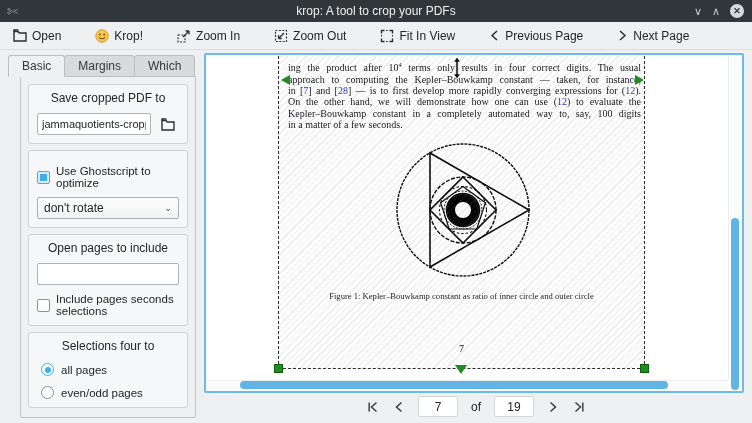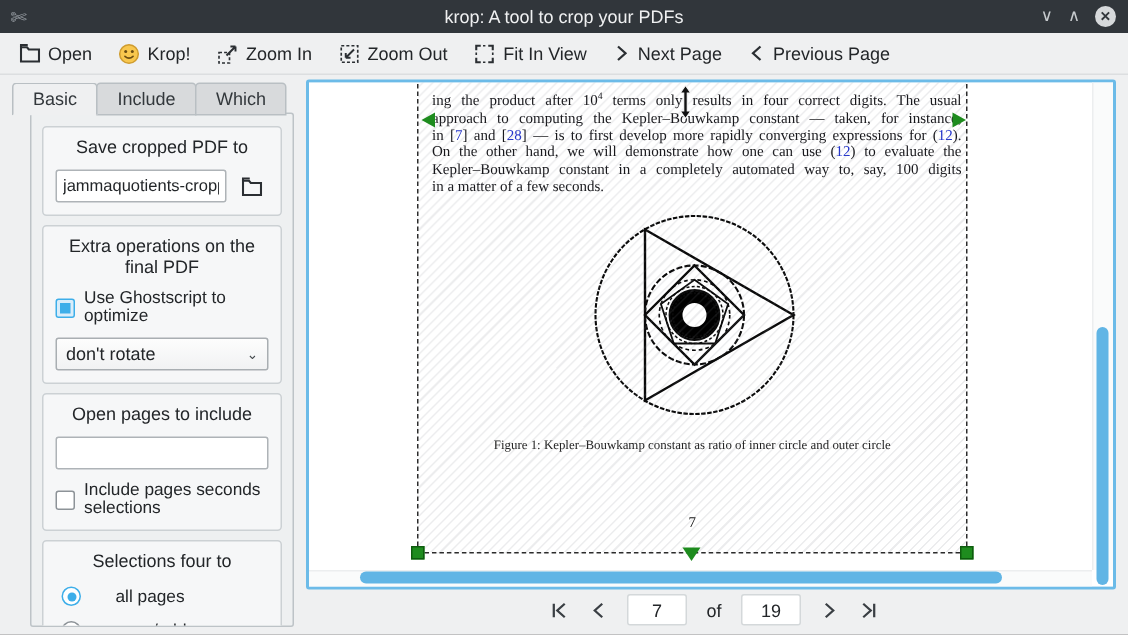--- a/index.html
+++ b/index.html
@@ -12,21 +12,21 @@
     display:flex;align-items:center;color:#eff0f1;font-size:12px;}
   #titlebar .app-icon{margin-left:7px;color:#9aa0a6;font-size:13px;line-height:1;}
   #titlebar .title{position:absolute;left:0;right:0;text-align:center;pointer-events:none;}
   #titlebar .controls{margin-left:auto;display:flex;align-items:center;gap:10px;padding-right:8px;z-index:2;}
   .winbtn{color:#c7cbce;font-size:11px;line-height:1;cursor:default;}
   .winbtn.close{width:14px;height:14px;border-radius:50%;background:#d6d9db;color:#31363b;
     display:flex;align-items:center;justify-content:center;font-size:9px;font-weight:bold;}
 
   
   #toolbar{position:absolute;left:0;top:22px;width:752px;height:28px;background:#eff0f1;
-    border-bottom:1px solid #dcdee0;display:flex;align-items:center;gap:4px;padding:0 6px;}
+    border-bottom:1px solid #dcdee0;display:flex;align-items:center;gap:20px;padding:0 6px;}
   .tbtn{display:flex;align-items:center;gap:5px;padding:3px 7px;font-size:12px;color:#232629;border-radius:3px;}
   .tbtn svg{display:block;}
 
   
   #sidebar{position:absolute;left:0;top:50px;width:200px;bottom:0;}
   #tabbar{position:absolute;top:5px;left:8px;display:flex;z-index:2;}
   .tab{padding:3px 13px;font-size:12px;border:1px solid #b9bfc3;background:#d8dadc;
     border-radius:3px 3px 0 0;margin-right:-1px;color:#33383c;}
   .tab.active{background:#eff0f1;border-bottom-color:#eff0f1;position:relative;z-index:3;}
   #tabpanel{position:absolute;top:25px;left:4px;right:4px;bottom:5px;border:1px solid #bdc3c7;
@@ -43,21 +43,21 @@
   .select .chev{font-size:9px;color:#44494d;}
   .checkbox{width:13px;height:13px;border:1px solid #8d9398;border-radius:2px;background:#fff;
     flex:0 0 auto;display:flex;align-items:center;justify-content:center;}
   .checkbox.checked{border-color:#3daee9;background:#d9edfa;}
   .checkbox.checked .inner{width:7px;height:7px;background:#3daee9;}
   .radio{width:13px;height:13px;border:1px solid #8d9398;border-radius:50%;background:#fff;
     flex:0 0 auto;display:flex;align-items:center;justify-content:center;}
   .radio.selected{border-color:#3daee9;}
   .radio.selected .dot{width:6px;height:6px;border-radius:50%;background:#3daee9;}
   .ctl-label{font-size:11.5px;}
-  .radio-row{display:flex;align-items:center;gap:23px;margin-top:10px;padding-left:4px;}
+  .radio-row{display:flex;align-items:center;gap:7px;margin-top:10px;padding-left:4px;}
 
   
   #main{position:absolute;left:200px;top:50px;right:0;bottom:0;}
   #viewframe{position:absolute;left:4px;top:3px;width:540px;height:340px;background:#ffffff;
     border:2px solid #6cbbe8;border-radius:2px;overflow:hidden;}
   #page{position:absolute;left:0;top:0;right:0;bottom:0;background:#fff;}
   .gutter-v{position:absolute;right:0;top:0;bottom:11px;width:14px;background:#fafbfb;border-left:1px solid #eceeef;}
   .gutter-h{position:absolute;left:0;right:14px;bottom:0;height:11px;background:#fafbfb;border-top:1px solid #eceeef;}
 
   #pdf-text-block{position:absolute;left:82px;top:4px;width:353px;
@@ -154,58 +154,57 @@
         <svg width="14" height="14" viewBox="0 0 14 14">
             <path d="M1.5 4.5 v-3 h3 M9.5 1.5 h3 v3 M12.5 9.5 v3 h-3 M4.5 12.5 h-3 v-3" fill="none" stroke="#2b2f33" stroke-width="1.4"></path>
             <path d="M6 1.5 h2 M6 12.5 h2 M1.5 6 v2 M12.5 6 v2" stroke="#2b2f33" stroke-width="1.1" stroke-dasharray="1.6 1.2"></path>
           </svg>
       </span>
       <span>Fit In View</span>
     </div>
     <div class="tbtn">
       <span>
         <svg width="11" height="13" viewBox="0 0 11 13">
+            <polyline points="8,2 3,6.5 8,11" fill="none" stroke="#2b2f33" stroke-width="1.5"></polyline>
+          </svg>
+      </span>
+      <span>Previous Page</span>
+    </div>
+    <div class="tbtn">
+      <span>
+        <svg width="11" height="13" viewBox="0 0 11 13">
             <polyline points="3,2 8,6.5 3,11" fill="none" stroke="#2b2f33" stroke-width="1.5"></polyline>
           </svg>
       </span>
       <span>Next Page</span>
-    </div>
-    <div class="tbtn">
-      <span>
-        <svg width="11" height="13" viewBox="0 0 11 13">
-            <polyline points="8,2 3,6.5 8,11" fill="none" stroke="#2b2f33" stroke-width="1.5"></polyline>
-          </svg>
-      </span>
-      <span>Previous Page</span>
     </div>
   </div>
 
   <div id="sidebar">
     <div id="tabbar">
       <div class="tab active">Basic</div>
-      <div class="tab">Include</div>
+      <div class="tab">Margins</div>
       <div class="tab">Which</div>
     </div>
     <div id="tabpanel">
 
       <div class="group" style="margin-top:8px;">
         <div class="group-title">Save cropped PDF to</div>
         <div class="row">
           <input class="tinput" value="jammaquotients-cropped.pdf" style="">
           <span class="iconbtn">
             <svg width="14" height="13" viewBox="0 0 14 13">
                 <path d="M1 2.5 h4 l1.2 1.5 H13 V12 H1 Z" fill="none" stroke="#2b2f33" stroke-width="1.4"></path>
                 <path d="M1 2.5 V1 h4.5" fill="none" stroke="#2b2f33" stroke-width="1.4"></path>
               </svg>
           </span>
         </div>
       </div>
 
       <div class="group">
-        <div class="group-title">Extra operations on the final PDF</div>
         <div class="row">
           <span class="checkbox checked">
               <span class="inner"></span>
             </span>
           <span class="ctl-label">Use Ghostscript to optimize</span>
         </div>
         <div class="row">
           <div class="select">
             <span>don't rotate</span>
             <span class="chev">⌄</span>

